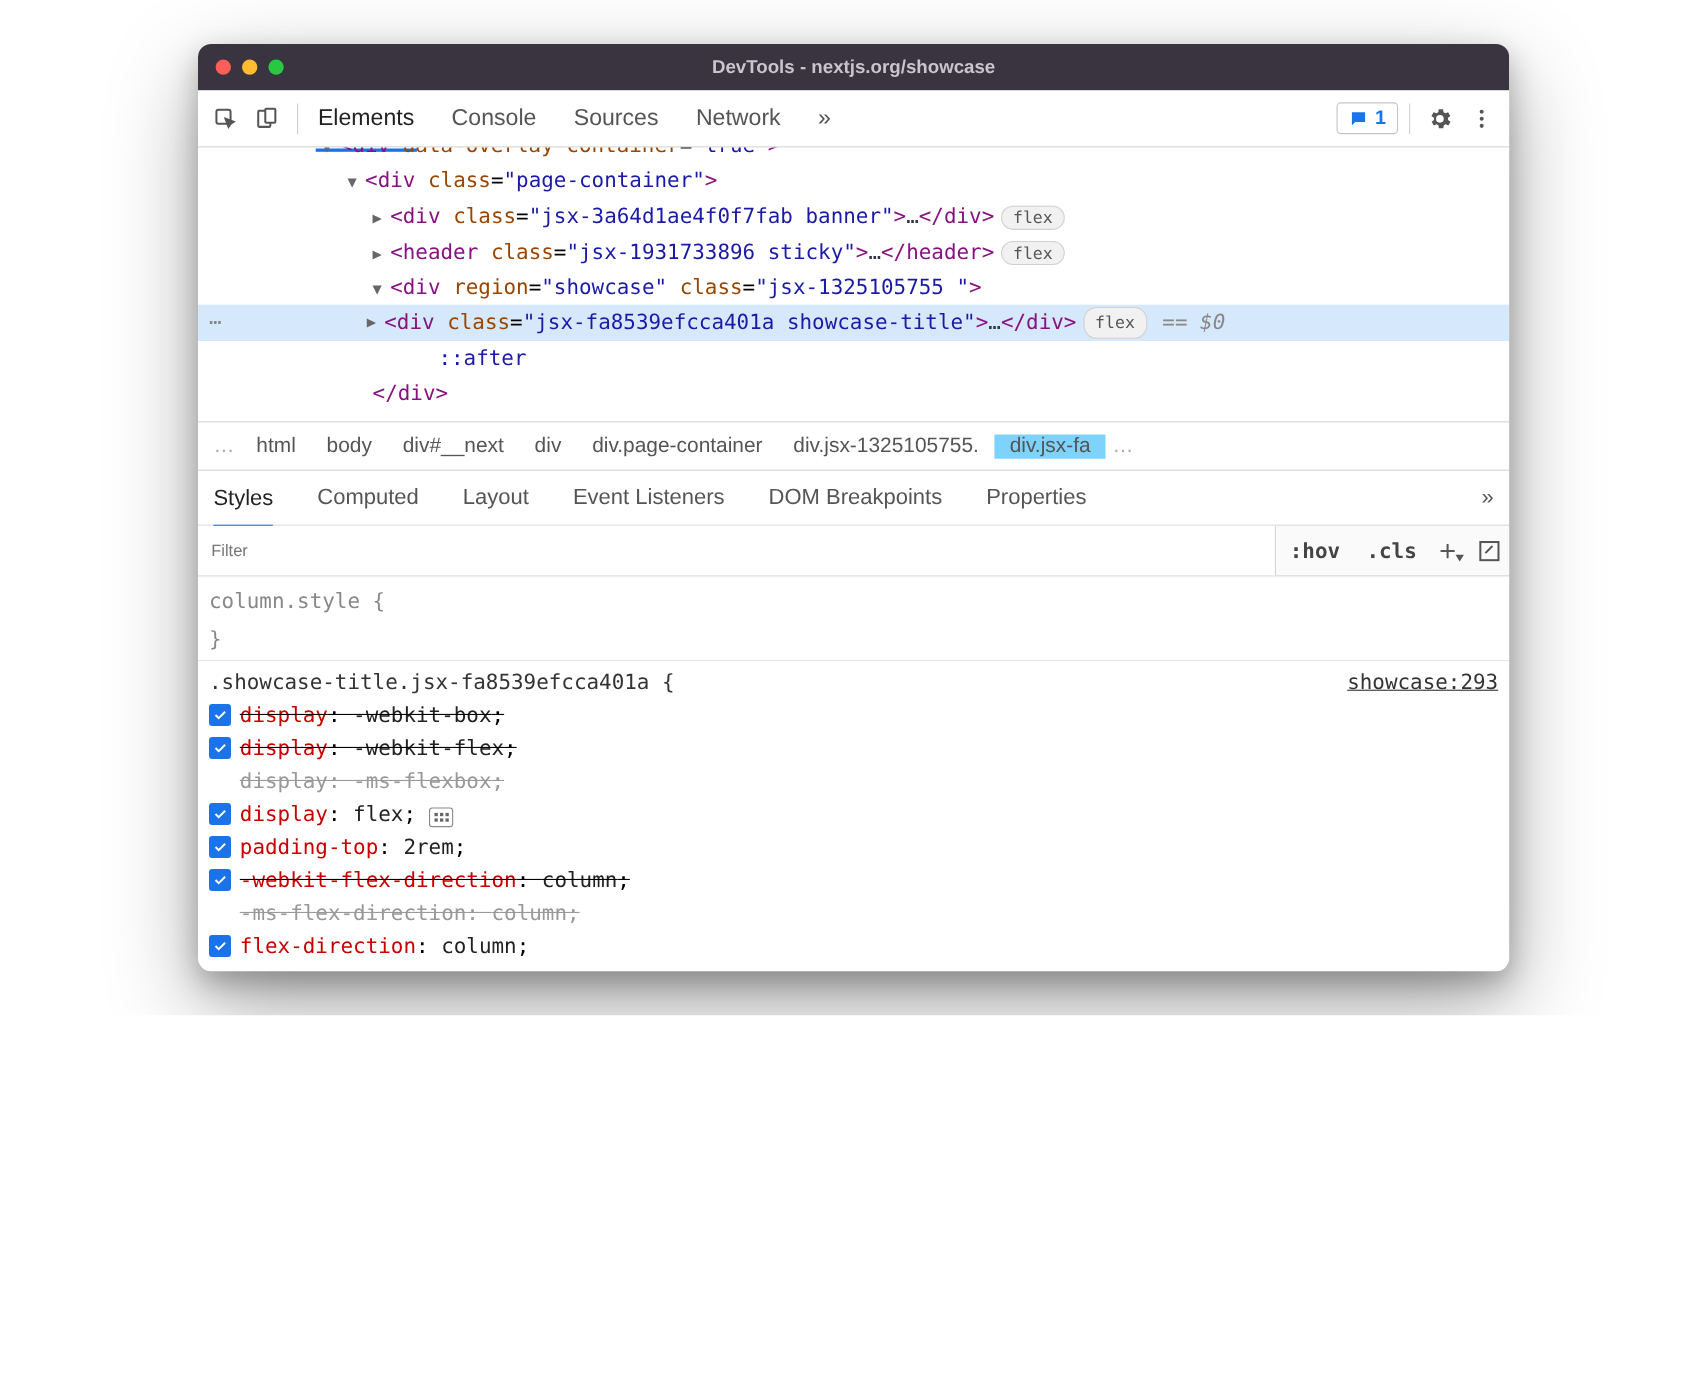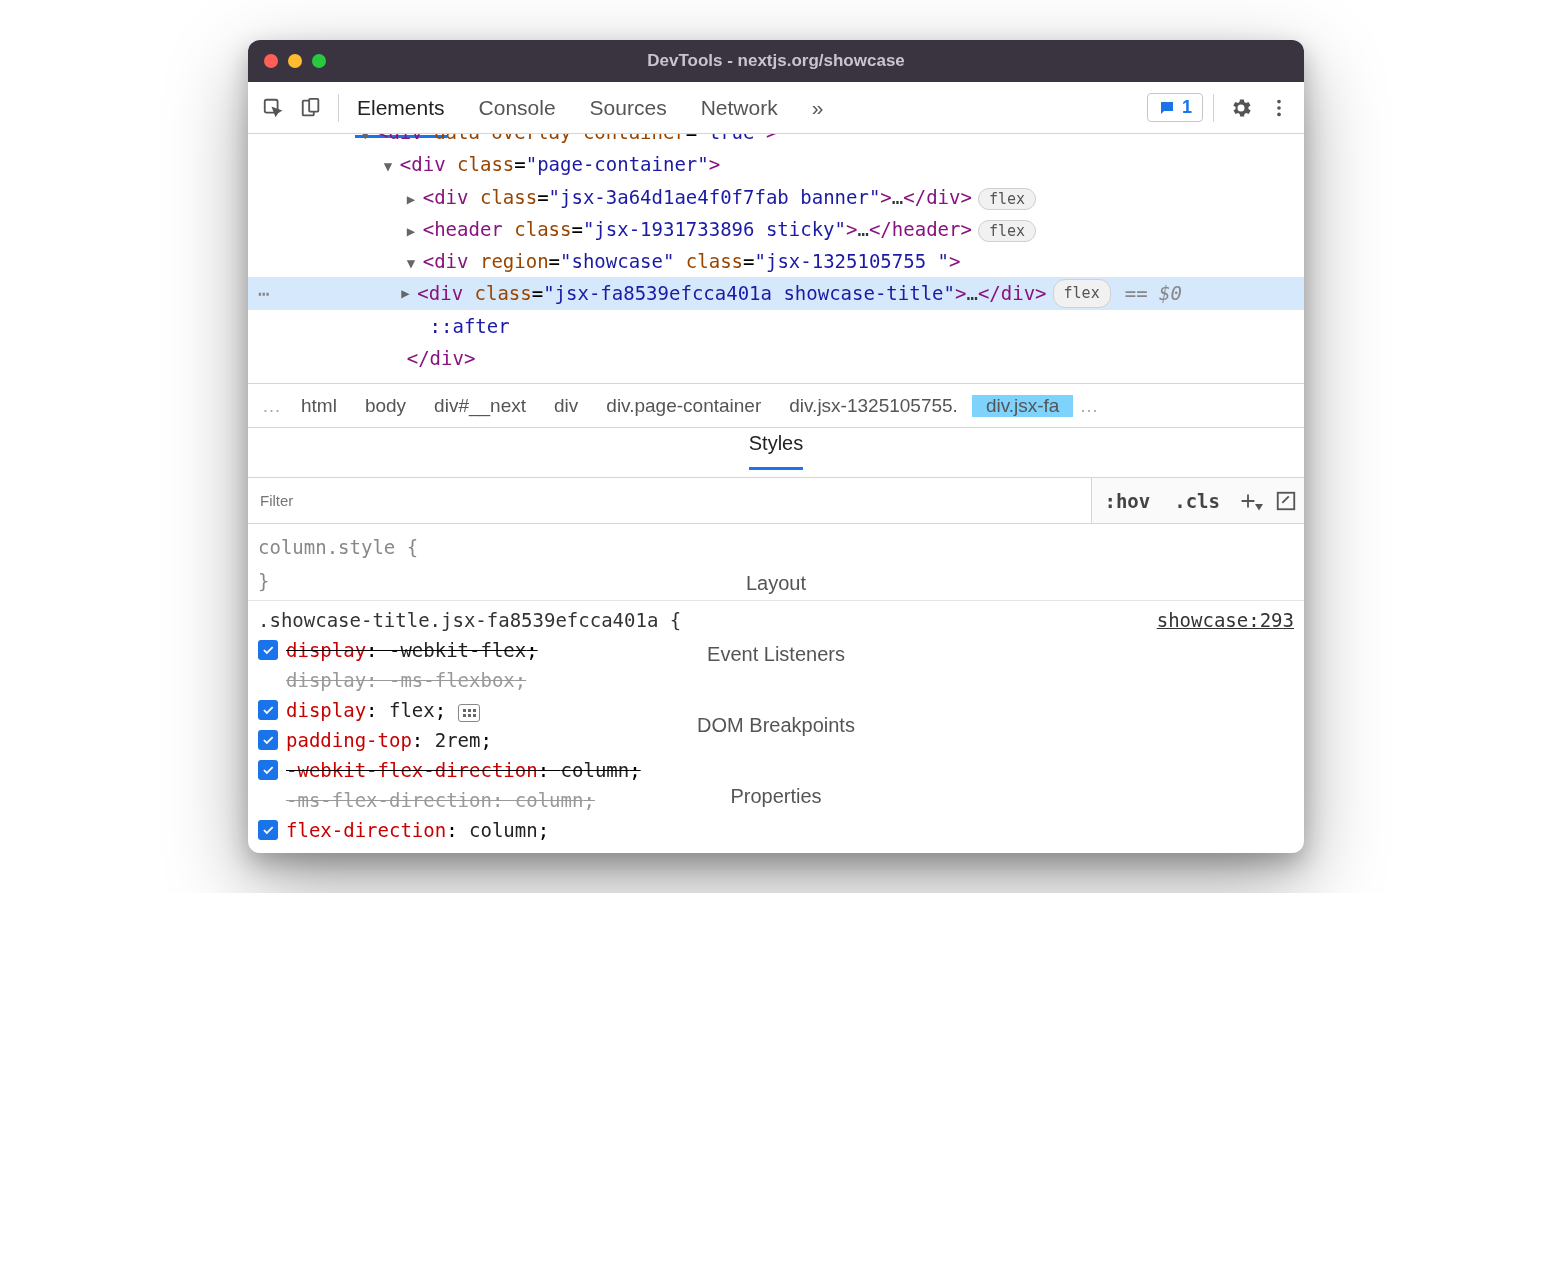--- a/index.html
+++ b/index.html
@@ -6,21 +6,21 @@
   body {
     margin: 0;
     font-family: -apple-system, BlinkMacSystemFont, "Segoe UI", Helvetica, Arial, sans-serif;
     background: #fff;
     display: flex;
     justify-content: center;
     align-items: flex-start;
     padding: 40px;
   }
   .window {
-    width: 1056px;
+    width: 1192px;
     border-radius: 12px;
     overflow: hidden;
     box-shadow: 0 30px 80px rgba(0,0,0,.35), 0 10px 25px rgba(0,0,0,.25);
     background: #fff;
   }
   .titlebar {
     background: #3a3340;
     height: 42px;
     display: flex;
     align-items: center;
@@ -69,21 +69,21 @@
     position:relative;
     height: 250px;
   }
   .domline { white-space:pre; padding-left:10px; }
   .domline.sel { background:#d6e8fb; display:flex; align-items:center; }
   .domline.sel .dots { color:#888; padding:0 6px 0 0; }
   .tag { color:#881280; }
   .attrname { color:#994500; }
   .attrval { color:#1a1aa6; }
   .txt { color:#303942; }
-  .pseudo { color:#1a1aa6; }
+  .pseudo { color:#1a1aa6;margin-left:37px; }
   .badge {
     background:#f1f1f1; border:1px solid #d0d0d0; border-radius:12px;
     font-size:15px; padding:1px 10px; color:#555; font-family:Menlo,monospace;
     margin-left:6px;
   }
   .expr { color:#888; font-style:italic; margin-left:14px; }
   .tri { color:#666; display:inline-block; width:16px; font-size:14px; }
 
   .breadcrumb {
     display:flex; align-items:center;
@@ -98,21 +98,20 @@
   .bc-item.active { background:#7dd3fc; }
   .bc-over { color:#aaa; padding:0 6px; }
 
   
   .lowtabs {
     display:flex; gap:40px; padding:0 14px;
     border-bottom:1px solid #d5d5d5;
     font-size:20px; color:#555;
     align-items:center;
     height:50px;
-    flex-direction:column;
   }
   .lowtab { cursor:pointer; padding:4px 0; }
   .lowtab.active { color:#222; border-bottom:3px solid #1a73e8; padding-bottom:12px; margin-bottom:-13px;}
   .lowtabs .spacer{flex:1;}
 
   .filterbar {
     display:flex; align-items:center;
     border-bottom:1px solid #d5d5d5; height:46px;
     background:#fafafa;
   }
@@ -296,20 +295,28 @@
       <span class="selector">.showcase-title.jsx-fa8539efcca401a {</span>
       <span class="src">showcase:293</span>
     </div>
 
     <div class="prop-row">
       <div class="check">
           <svg width="14" height="14" viewBox="0 0 24 24">
             <path d="M5 12l5 5L20 7"></path>
           </svg>
         </div>
+      <span class="strike"><span class="propname">display</span>: <span class="propval">-webkit-box</span>;</span>
+    </div>
+    <div class="prop-row">
+      <div class="check">
+          <svg width="14" height="14" viewBox="0 0 24 24">
+            <path d="M5 12l5 5L20 7"></path>
+          </svg>
+        </div>
       <span class="strike"><span class="propname">display</span>: <span class="propval">-webkit-flex</span>;</span>
     </div>
     <div class="prop-row">
       <div class="check blank"></div>
       <span class="strike-gray"><span class="propname">display</span>: <span class="propval">-ms-flexbox</span>;</span>
     </div>
     <div class="prop-row">
       <div class="check">
           <svg width="14" height="14" viewBox="0 0 24 24">
             <path d="M5 12l5 5L20 7"></path>

